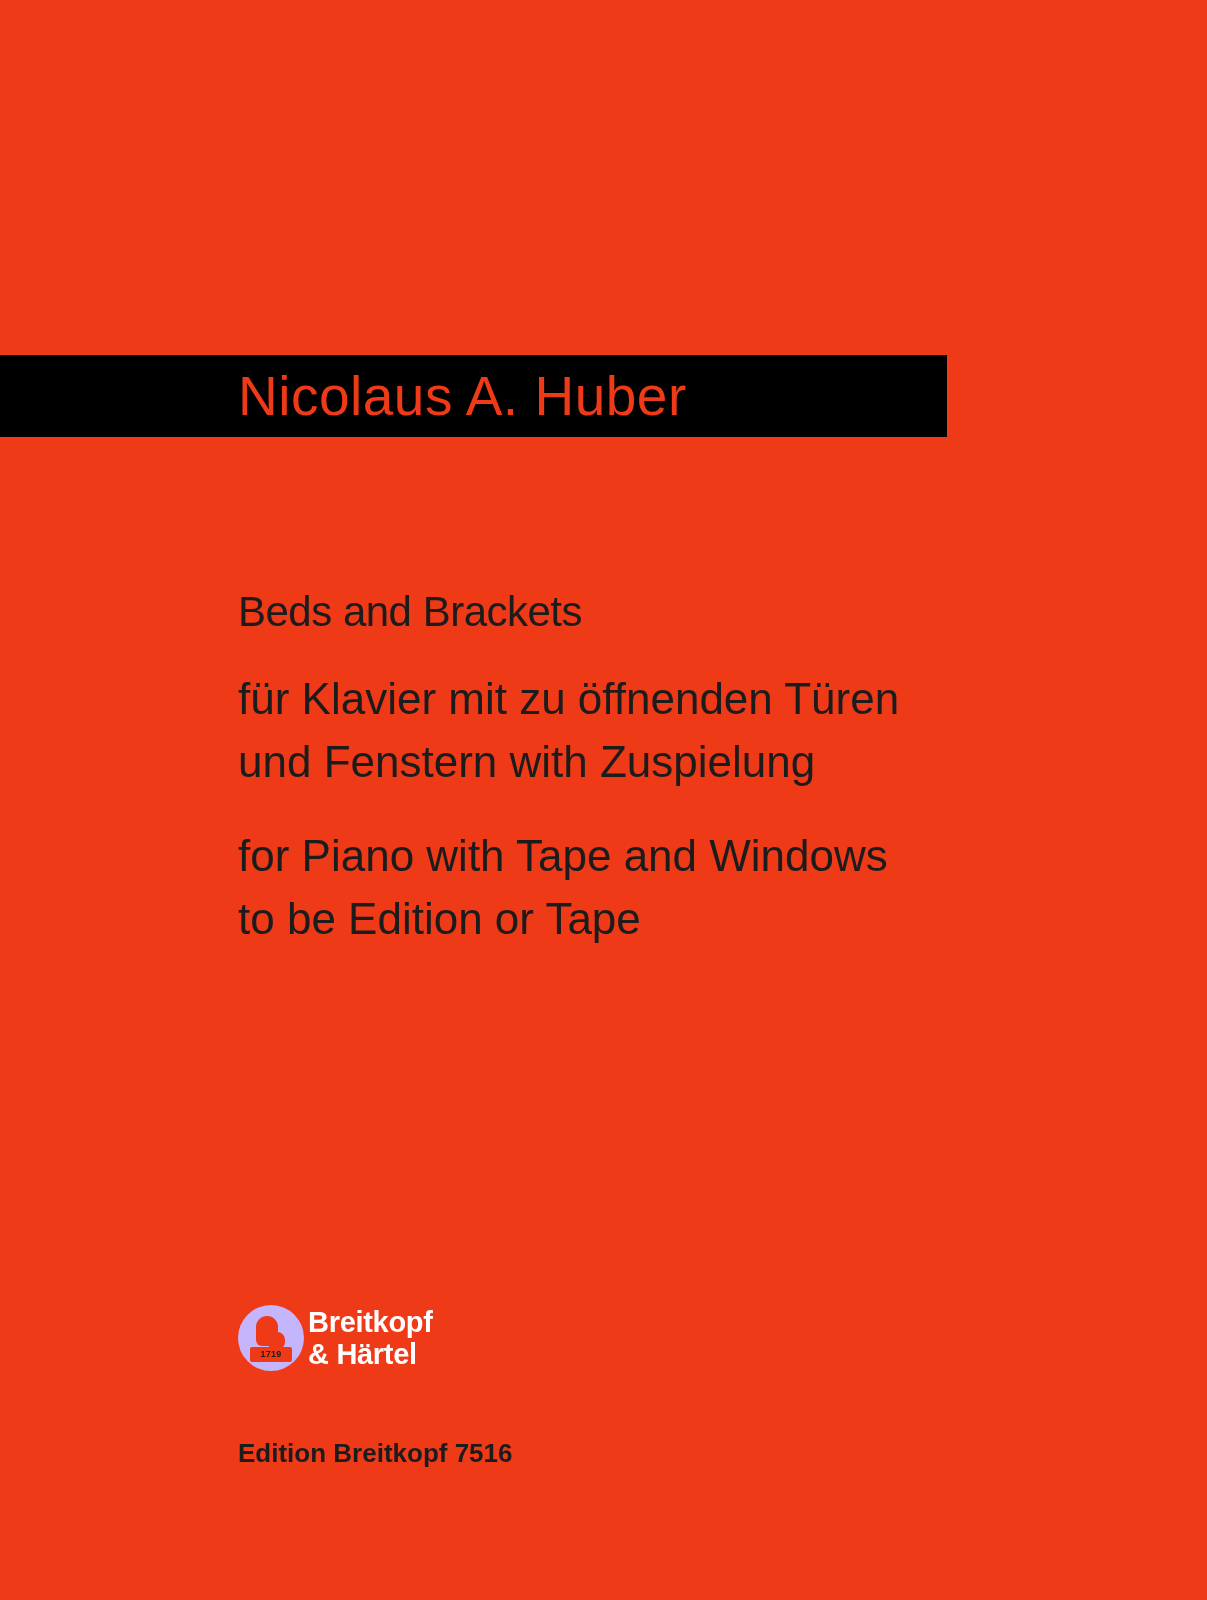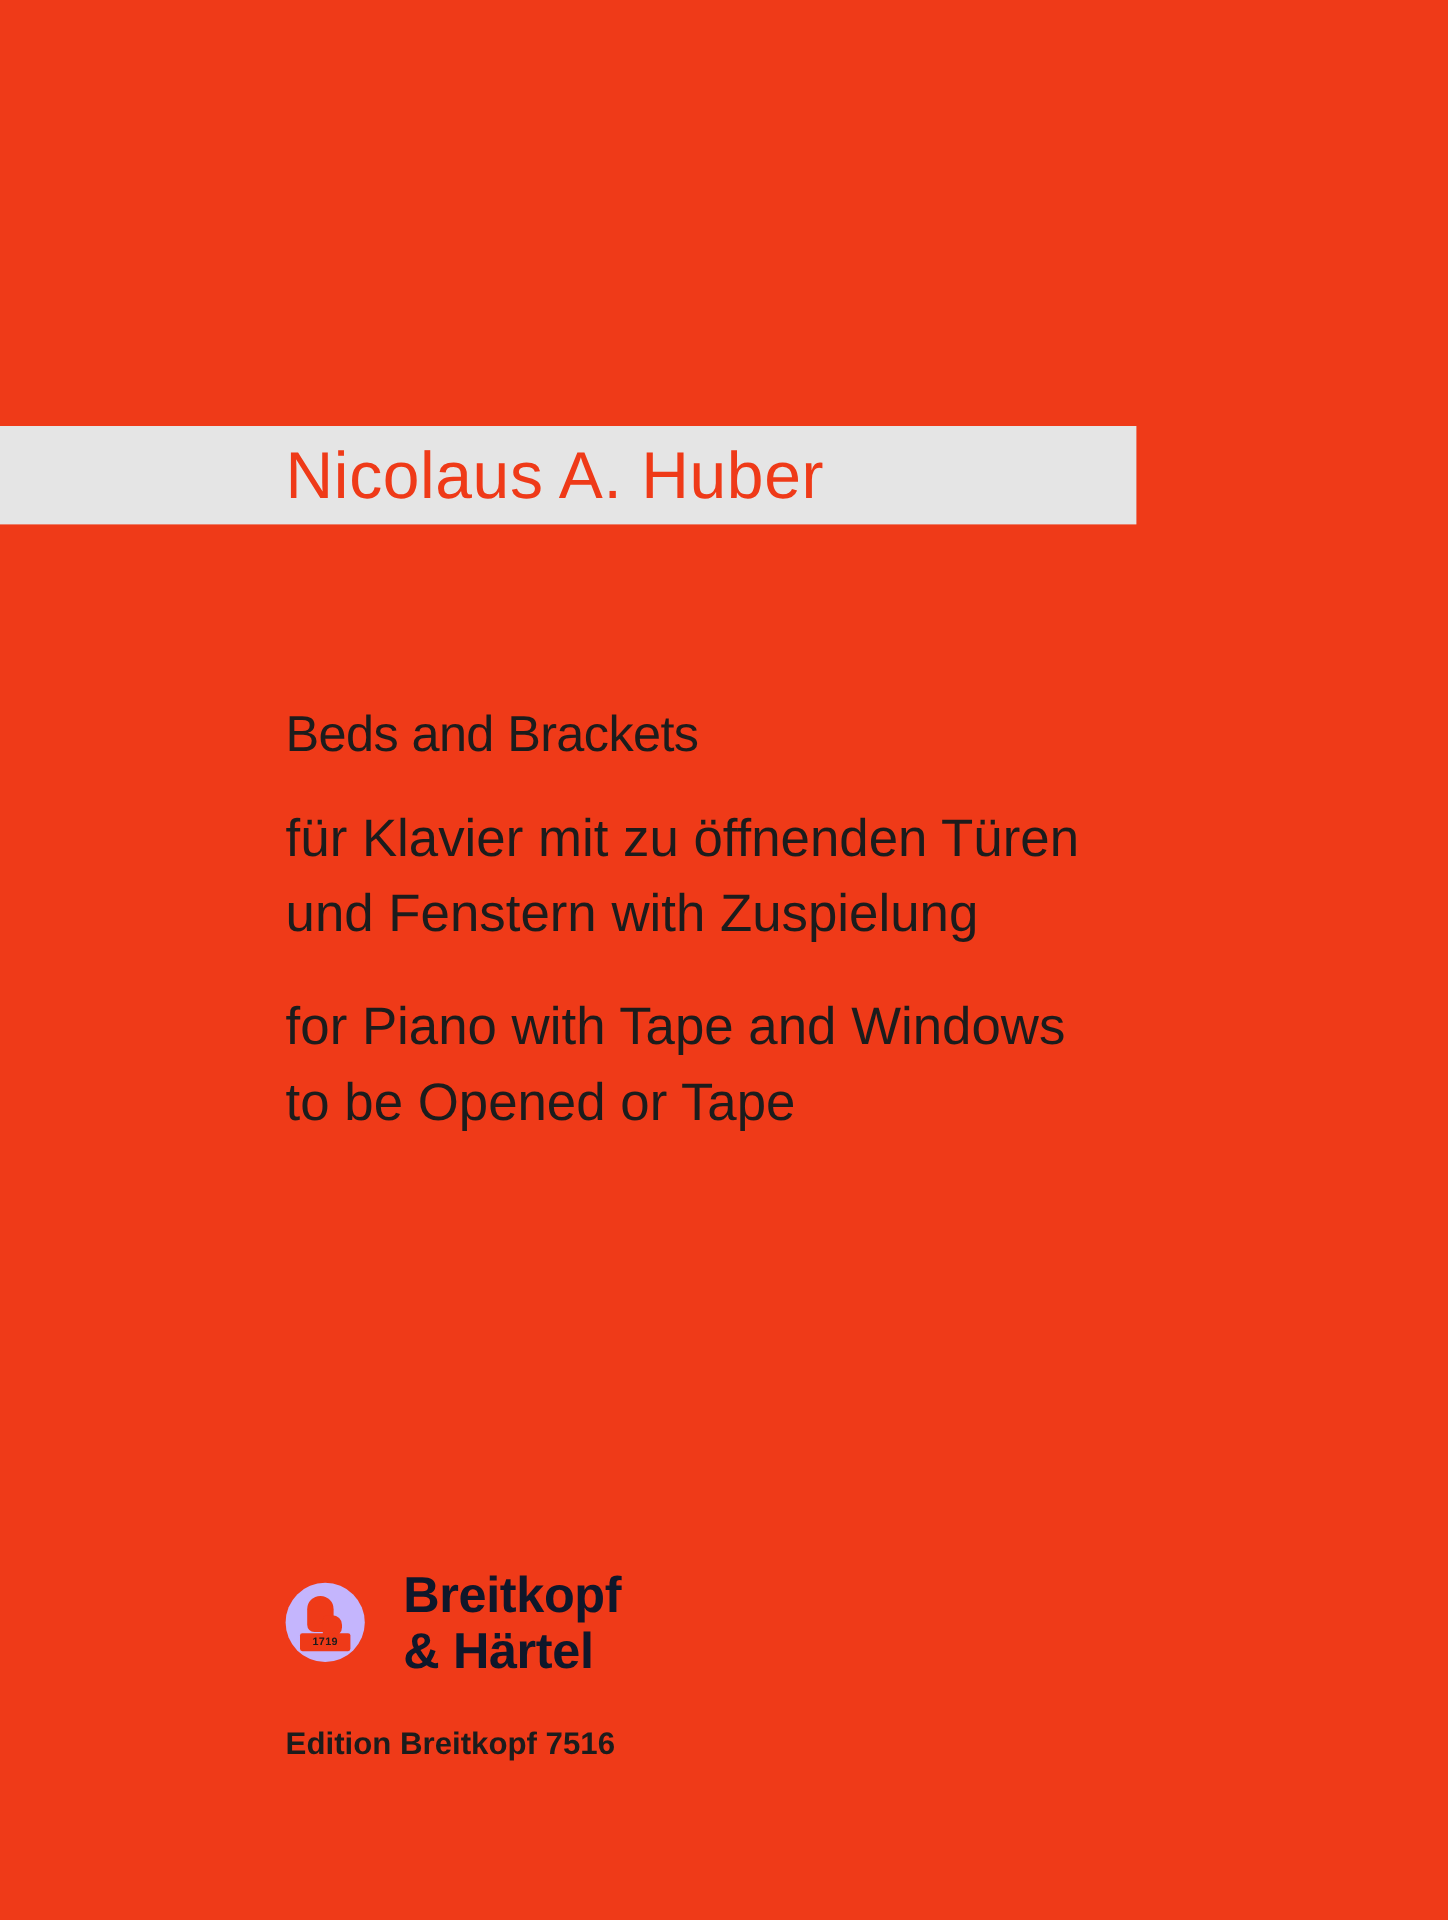--- a/index.html
+++ b/index.html
@@ -20,21 +20,21 @@
     inset: 0;
   }
 
   
   .composer-band {
     position: absolute;
     left: 0;
     top: 355px;
     width: 947px;
     height: 82px;
-    background: #e5e5e5;
+    background: #000000;
     display: flex;
     align-items: center;
   }
   .composer-name {
     color: #ef3a18;
     font-size: 55px;
     font-weight: 400;
     letter-spacing: 0.5px;
     margin-left: 238px;
     line-height: 1;
@@ -117,23 +117,23 @@
     width: 42px;
     height: 15px;
     color: #1c1c1c;
     font-size: 9px;
     font-weight: bold;
     line-height: 15px;
     text-align: center;
     letter-spacing: 0.3px;
   }
   .publisher-name {
-    margin-left: 32px;
-    color: #0f172a;
-    font-size: 42px;
+    margin-left: 4px;
+    color: #ffffff;
+    font-size: 29px;
     font-weight: bold;
     line-height: 1.12;
     letter-spacing: -0.3px;
   }
 
   
   .edition {
     position: absolute;
     left: 238px;
     top: 1438px;
@@ -153,21 +153,21 @@
   </div>
 
   <div class="title-block">
     <h1 class="work-title">Beds and Brackets</h1>
     <p class="subtitle de">
       <span>für Klavier mit zu öffnenden Türen</span><br>
       <span>und Fenstern with Zuspielung</span>
     </p>
     <p class="subtitle en">
       <span>for Piano with Tape and Windows</span><br>
-      <span>to be Opened or Tape</span>
+      <span>to be Edition or Tape</span>
     </p>
   </div>
 
   <div class="publisher">
     <div class="logo-mark">
       <div class="bear"></div>
       <div class="plinth"></div>
       <div class="year">1719</div>
     </div>
     <div class="publisher-name">

